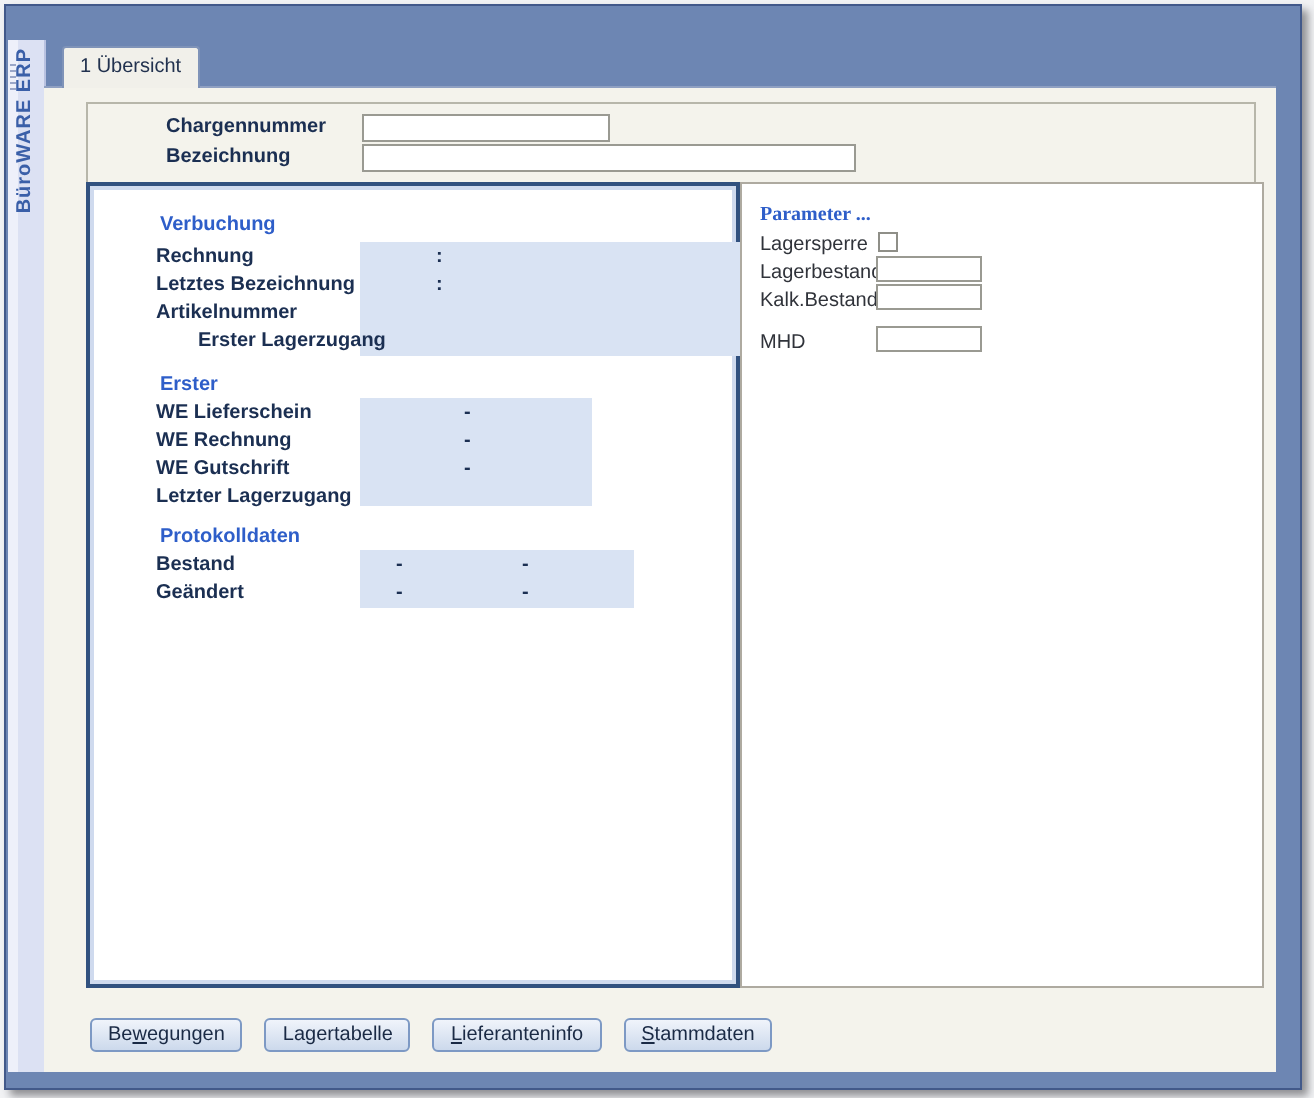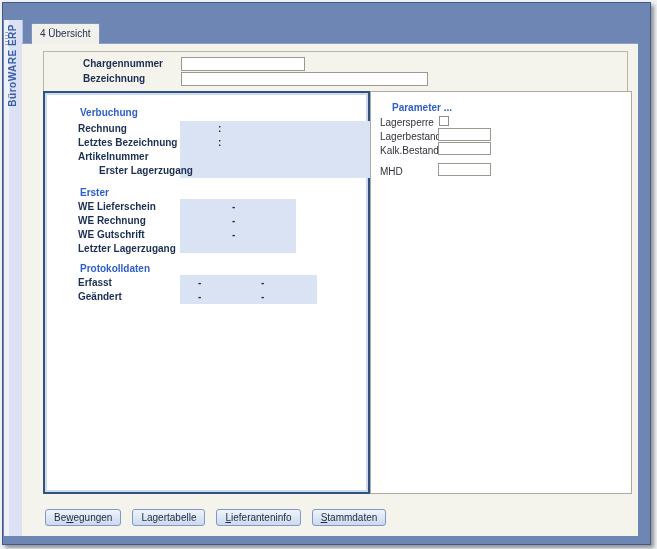--- a/index.html
+++ b/index.html
@@ -63,21 +63,21 @@
   <div class="window">
 
 
     <div class="side-strip">
       <div class="strip-col">
         <div class="grip"></div>
       </div>
       <div class="brand">BüroWARE ERP</div>
     </div>
 
-    <div class="tab">4 Übersicht</div>
+    <div class="tab">1 Übersicht</div>
 
     <div class="content">
 
       <div class="group-box">
         <span class="lbl" style="left:39px;top:6px;">Chargennummer</span>
         <input class="inp" style="left: 137px; top: 5px; width: 124px;" value="">
         <span class="lbl" style="left:39px;top:21px;">Bezeichnung</span>
         <input class="inp" style="left: 137px; top: 20px; width: 247px;" value="">
       </div>
 
@@ -97,30 +97,30 @@
         <span class="lbl" style="left:33px;top:108px;">WE Lieferschein</span>
         <span class="val" style="left:187px;top:108px;">-</span>
         <span class="lbl" style="left:33px;top:122px;">WE Rechnung</span>
         <span class="val" style="left:187px;top:122px;">-</span>
         <span class="lbl" style="left:33px;top:136px;">WE Gutschrift</span>
         <span class="val" style="left:187px;top:136px;">-</span>
         <span class="lbl" style="left:33px;top:150px;">Letzter Lagerzugang</span>
 
         <span class="sect" style="left:35px;top:170px;">Protokolldaten</span>
         <div class="hl" style="left:135px;top:182px;width:137px;height:29px;"></div>
-        <span class="lbl" style="left:33px;top:184px;">Erfasst</span>
+        <span class="lbl" style="left:33px;top:184px;">Bestand</span>
         <span class="val" style="left:153px;top:184px;">-</span>
         <span class="val" style="left:216px;top:184px;">-</span>
         <span class="lbl" style="left:33px;top:198px;">Geändert</span>
         <span class="val" style="left:153px;top:198px;">-</span>
         <span class="val" style="left:216px;top:198px;">-</span>
       </div>
 
       <div class="right-panel">
-        <span class="sect" style="left:21px;top:10px;">Parameter ...</span>
+        <span class="sect" style="left:9px;top:10px;font-family:Liberation Serif, serif;">Parameter ...</span>
         <span class="lbl-reg" style="left:9px;top:25px;">Lagersperre</span>
         <span class="checkbox" style="left:68px;top:24px;"></span>
         <span class="lbl-reg" style="left:9px;top:39px;">Lagerbestand</span>
         <input class="inp" style="left: 67px; top: 36px; width: 53px; height: 13px;" value="">
         <span class="lbl-reg" style="left:9px;top:53px;">Kalk.Bestand</span>
         <input class="inp" style="left: 67px; top: 50px; width: 53px; height: 13px;" value="">
         <span class="lbl-reg" style="left:9px;top:74px;">MHD</span>
         <input class="inp" style="left: 67px; top: 71px; width: 53px; height: 13px;" value="">
       </div>
 

